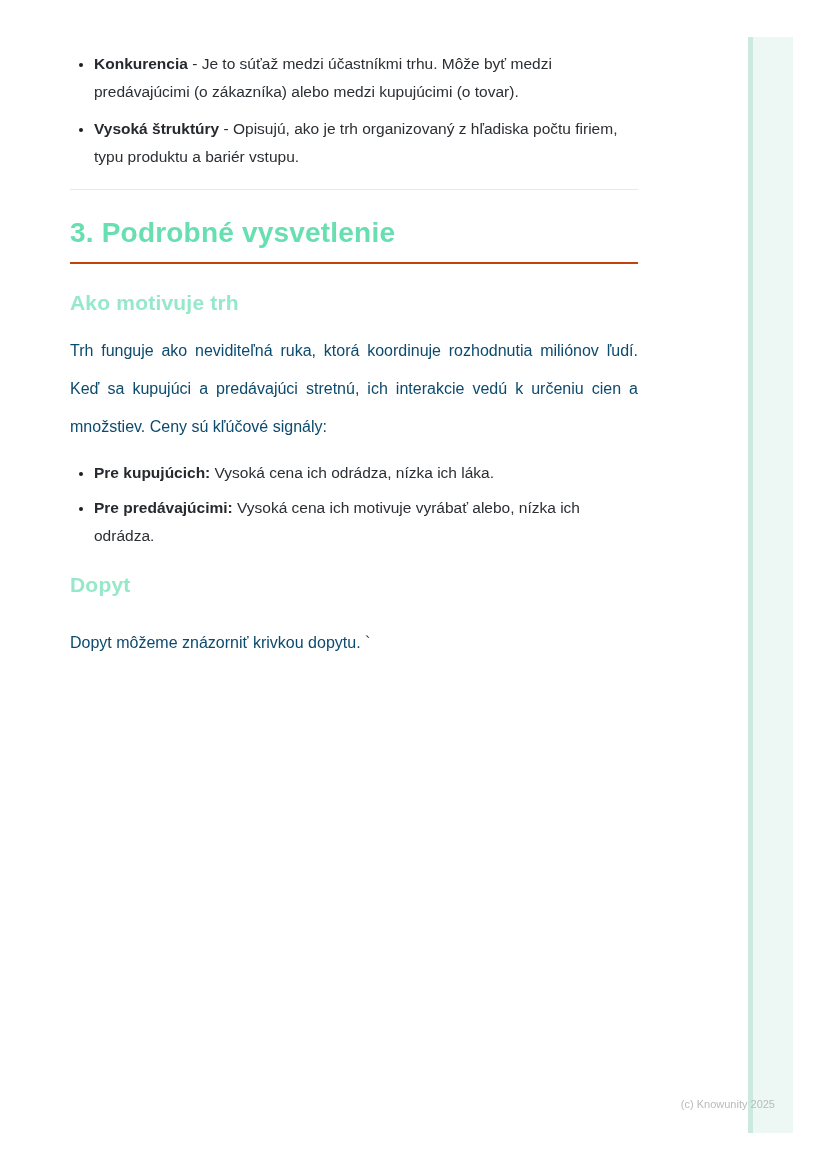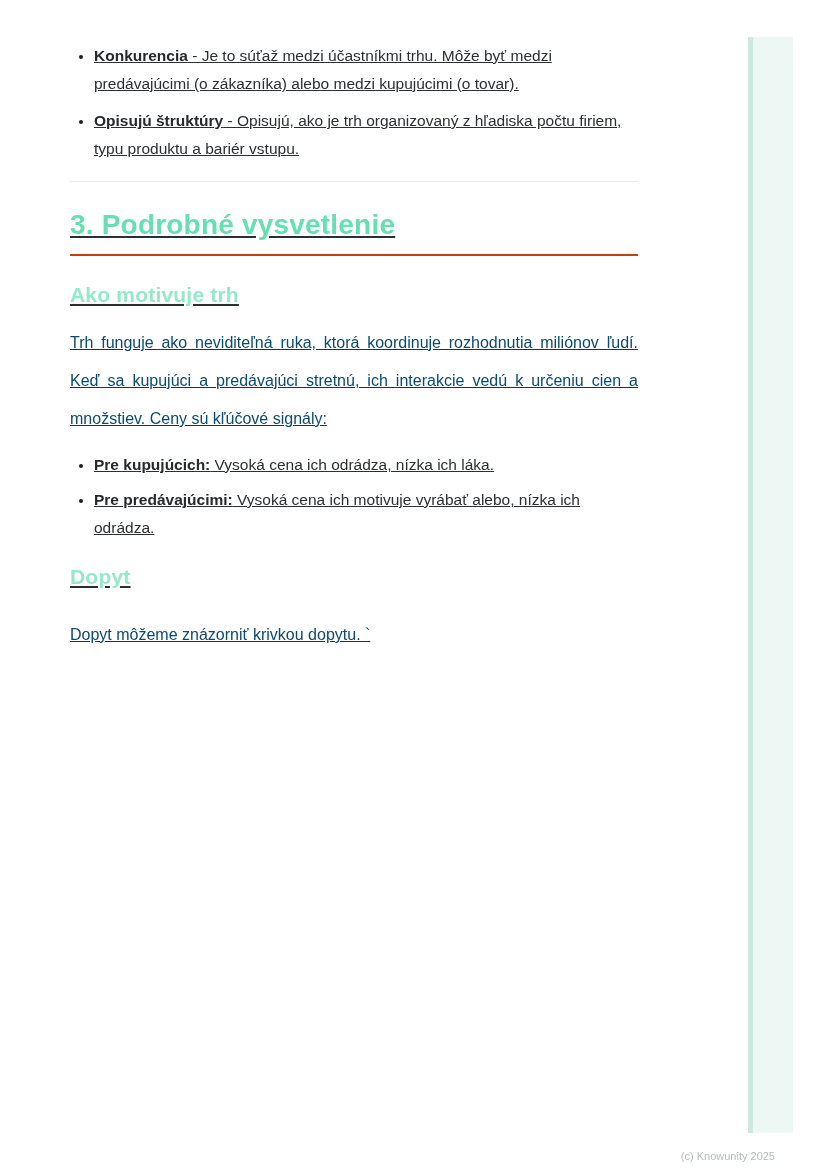--- a/index.html
+++ b/index.html
@@ -9,23 +9,22 @@
     width: 828px;
     height: 1171px;
     background: #ffffff;
     overflow: hidden;
     font-family: "Liberation Sans", "DejaVu Sans", sans-serif;
     color: #2b2f33;
   }
   .content {
     position: absolute;
     left: 70px;
-    top: 8px;
+    top: 16px;
     width: 568px;
-    text-decoration: underline;
   }
   ul.doc-list {
     margin: 34px 0 0 0;
     padding: 0 0 0 24px;
     list-style: disc outside;
   }
   ul.doc-list li {
     font-size: 15.5px;
     line-height: 28px;
     margin: 0 0 9px 0;
@@ -73,42 +72,42 @@
     left: 748px;
     top: 37px;
     width: 45px;
     height: 1096px;
     background: #edf8f4;
     border-left: 5px solid #cbe9e0;
     z-index: 1;
   }
   .footer {
     position: absolute;
-    top: 1148px;
+    top: 1096px;
     right: 53px;
     font-size: 11px;
     line-height: 16px;
     color: #b6bcba;
     z-index: 2;
     white-space: nowrap;
   }
 </style>
 </head>
 <body>
 
 <div class="page">
 
   <div class="content">
 
     <ul class="doc-list">
       <li>
         <span class="b">Konkurencia</span><span> - Je to súťaž medzi účastníkmi trhu. Môže byť medzi predávajúcimi (o zákazníka) alebo medzi kupujúcimi (o tovar).</span>
       </li>
       <li>
-        <span class="b">Opisujú štruktúry</span><span> - Opisujú, ako je trh organizovaný z hľadiska počtu firiem, typu produktu a bariér vstupu.</span>
+        <span class="b">Vysoká štruktúry</span><span> - Opisujú, ako je trh organizovaný z hľadiska počtu firiem, typu produktu a bariér vstupu.</span>
       </li>
     </ul>
 
     <hr class="divider">
 
     <h2 class="section-heading">3. Podrobné vysvetlenie</h2>
 
     <h3 class="sub-heading">Ako motivuje trh</h3>
 
     <p class="body-par">Trh funguje ako neviditeľná ruka, ktorá koordinuje rozhodnutia miliónov ľudí. Keď sa kupujúci a predávajúci stretnú, ich interakcie vedú k určeniu cien a množstiev. Ceny sú kľúčové signály:</p>

